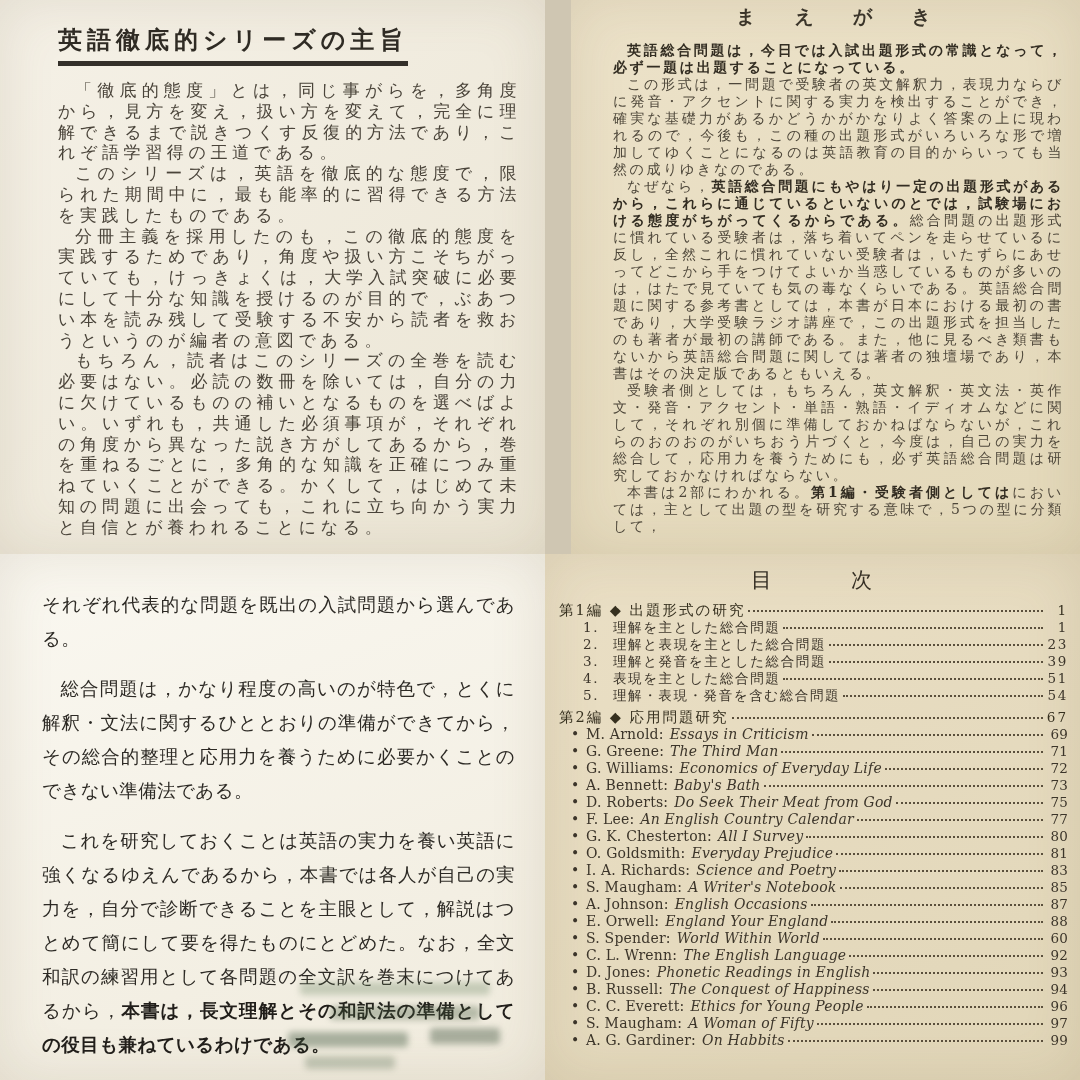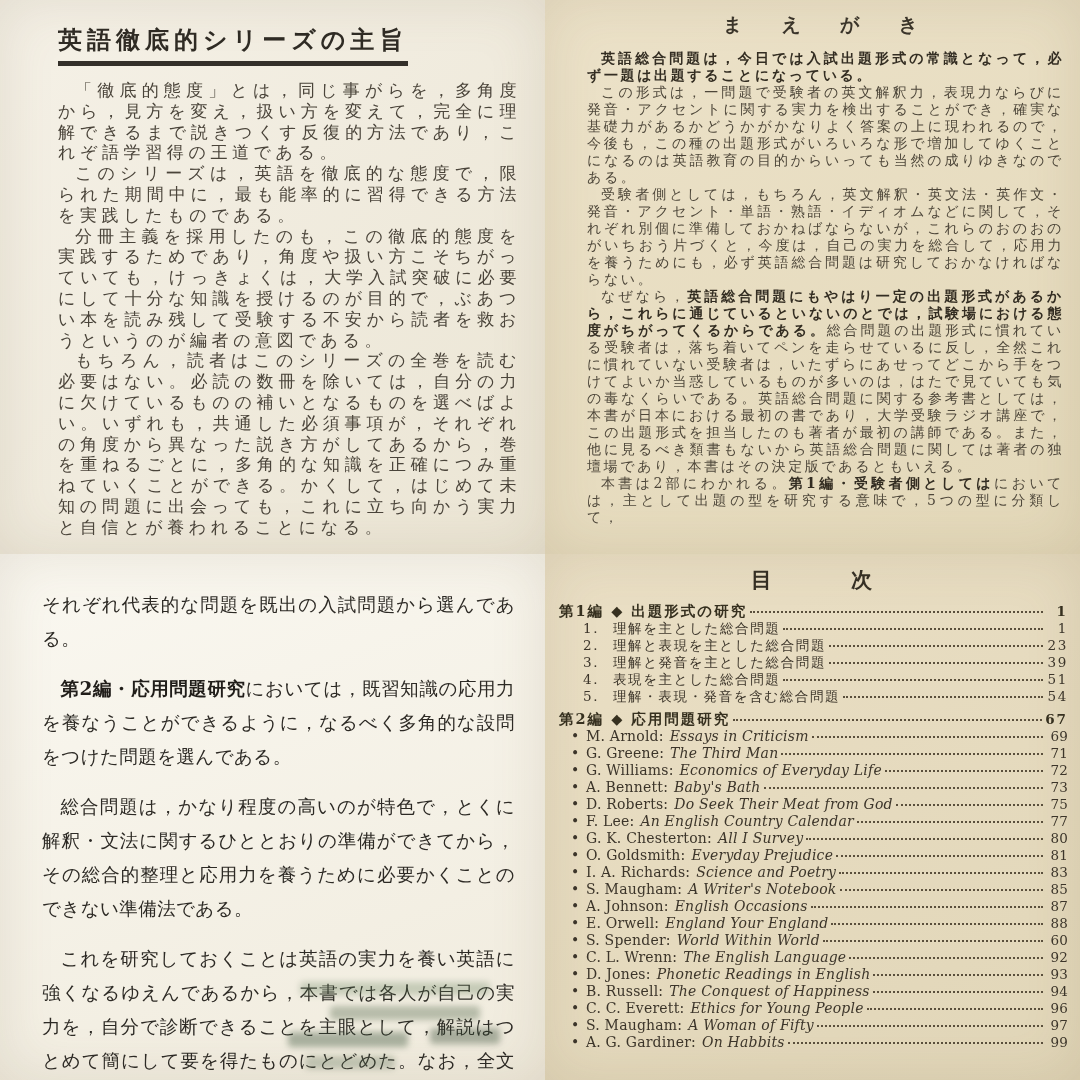--- a/index.html
+++ b/index.html
@@ -12,45 +12,45 @@
 
   
   .pg-tl{background:linear-gradient(135deg,#f5f1e7,#ebe5d4);padding:24px 24px 0 58px;}
   .tl-title{font-size:24px;font-weight:bold;color:#2f2b24;letter-spacing:5px;
             margin:0 0 14px 0;display:inline-block;border-bottom:5px solid #34302a;
             padding-bottom:5px;}
   .tl-body p{margin:0;font-size:17px;line-height:20.8px;letter-spacing:4.6px;
              color:#4a443a;text-align:justify;}
 
   
-  .pg-tr{background:linear-gradient(150deg,#ece2c9,#e3d8b9);padding:12px 16px 0 42px;}
+  .pg-tr{background:linear-gradient(150deg,#ece2c9,#e3d8b9);padding:4px 16px 0 42px;margin-left:26px;}
   .tr-title{font-size:19px;font-weight:bold;color:#3b352a;text-align:center;
             letter-spacing:10px;margin:0 0 12px 0;}
   .tr-body p{margin:0;font-size:14px;line-height:17px;letter-spacing:2.6px;
              color:#4e473a;text-align:justify;}
   .tr-body .b{font-weight:bold;color:#332d22;}
 
   
   .pg-bl{background:linear-gradient(160deg,#faf8f1,#f0ebdd);padding:18px 14px 0 26px;}
   .bl-body p{margin:16px;font-size:18.5px;line-height:34px;letter-spacing:.4px;
              color:#2d2a25;text-align:justify;}
   .bl-body .b{font-weight:bold;color:#211e1a;}
   .ghost{position:absolute;filter:blur(3px);border-radius:4px;pointer-events:none;}
   .g1{left:300px;top:428px;width:190px;height:13px;background:rgba(95,125,90,.30);}
   .g2{left:330px;top:452px;width:150px;height:14px;background:rgba(70,95,65,.34);}
   .g3{left:288px;top:478px;width:120px;height:15px;background:rgba(60,85,60,.40);}
   .g4{left:430px;top:474px;width:70px;height:16px;background:rgba(50,70,50,.38);}
   .g5{left:305px;top:502px;width:90px;height:13px;background:rgba(85,110,80,.30);}
 
   
   .pg-br{background:linear-gradient(150deg,#eadfc5,#e1d6b8);padding:12px 12px 0 14px;}
-  .toc-title{font-size:21px;font-weight:bold;color:#352f24;text-align:center;
+  .toc-title{font-size:21px;font-weight:normal;color:#352f24;text-align:center;
              margin:0 0 8px 0;letter-spacing:4px;}
   .toc-row{display:flex;align-items:baseline;line-height:17px;color:#3c352a;}
-  .toc-sec{font-weight:bold;font-size:14.5px;letter-spacing:2px;margin-top:5px;color:#36301f;}
+  .toc-sec{font-weight:normal;font-size:14.5px;letter-spacing:2px;margin-top:5px;color:#36301f;}
   .toc-item{font-size:13.5px;letter-spacing:1.6px;padding-left:24px;}
   .toc-item .num{flex:none;width:30px;}
   .toc-en{font-size:14px;padding-left:12px;letter-spacing:.2px;}
   .toc-en .bullet{flex:none;width:15px;}
   .toc-en .auth{margin-right:6px;white-space:nowrap;}
   .toc-en .ttl{font-style:italic;white-space:nowrap;}
   .dots{flex:1 1 auto;min-width:10px;border-bottom:2px dotted #5a4f3c;
         margin:0 3px;transform:translateY(-3px);}
   .pgnum{flex:none;min-width:22px;text-align:right;font-size:13.5px;}
   .indent{text-indent:1em;}
@@ -68,35 +68,34 @@
       <p class="indent"><span>分冊主義を採用したのも，この徹底的態度を実践するためであり，角度や扱い方こそちがっていても，けっきょくは，大学入試突破に必要にして十分な知識を授けるのが目的で，ぶあつい本を読み残して受験する不安から読者を救おうというのが編者の意図である。</span></p>
       <p class="indent"><span>もちろん，読者はこのシリーズの全巻を読む必要はない。必読の数冊を除いては，自分の力に欠けているものの補いとなるものを選べばよい。いずれも，共通した必須事項が，それぞれの角度から異なった説き方がしてあるから，巻を重ねるごとに，多角的な知識を正確につみ重ねていくことができる。かくして，はじめて未知の問題に出会っても，これに立ち向かう実力と自信とが養われることになる。</span></p>
     </div>
   </section>
 
   <section class="page pg-tr">
     <h2 class="tr-title">ま　え　が　き</h2>
     <div class="tr-body">
       <p class="indent"><span class="b">英語総合問題は，今日では入試出題形式の常識となって，必ず一題は出題することになっている。</span></p>
       <p class="indent"><span>この形式は，一問題で受験者の英文解釈力，表現力ならびに発音・アクセントに関する実力を検出することができ，確実な基礎力があるかどうかがかなりよく答案の上に現われるので，今後も，この種の出題形式がいろいろな形で増加してゆくことになるのは英語教育の目的からいっても当然の成りゆきなのである。</span></p>
+      <p class="indent"><span>なぜなら，</span><span class="b">英語総合問題にもやはり一定の出題形式があるから，これらに通じているといないのとでは，試験場における態度がちがってくるからである。</span><span>総合問題の出題形式に慣れている受験者は，落ち着いてペンを走らせているに反し，全然これに慣れていない受験者は，いたずらにあせってどこから手をつけてよいか当惑しているものが多いのは，はたで見ていても気の毒なくらいである。英語総合問題に関する参考書としては，本書が日本における最初の書であり，大学受験ラジオ講座で，この出題形式を担当したのも著者が最初の講師である。また，他に見るべき類書もないから英語総合問題に関しては著者の独壇場であり，本書はその決定版であるともいえる。</span></p>
       <p class="indent"><span>受験者側としては，もちろん，英文解釈・英文法・英作文・発音・アクセント・単語・熟語・イディオムなどに関して，それぞれ別個に準備しておかねばならないが，これらのおのおのがいちおう片づくと，今度は，自己の実力を総合して，応用力を養うためにも，必ず英語総合問題は研究しておかなければならない。</span></p>
-      <p class="indent"><span>なぜなら，</span><span class="b">英語総合問題にもやはり一定の出題形式があるから，これらに通じているといないのとでは，試験場における態度がちがってくるからである。</span><span>総合問題の出題形式に慣れている受験者は，落ち着いてペンを走らせているに反し，全然これに慣れていない受験者は，いたずらにあせってどこから手をつけてよいか当惑しているものが多いのは，はたで見ていても気の毒なくらいである。英語総合問題に関する参考書としては，本書が日本における最初の書であり，大学受験ラジオ講座で，この出題形式を担当したのも著者が最初の講師である。また，他に見るべき類書もないから英語総合問題に関しては著者の独壇場であり，本書はその決定版であるともいえる。</span></p>
       <p class="indent"><span>本書は2部にわかれる。</span><span class="b">第1編・受験者側としては</span><span>においては，主として出題の型を研究する意味で，5つの型に分類して，</span></p>
     </div>
   </section>
 
   <section class="page pg-bl">
     <div class="ghost g1"></div>
     <div class="ghost g2"></div>
     <div class="ghost g3"></div>
     <div class="ghost g4"></div>
     <div class="ghost g5"></div>
     <div class="bl-body">
       <p><span>それぞれ代表的な問題を既出の入試問題から選んである。</span></p>
-      <p class="indent"><span class="b">第2編・応用問題研究</span><span>においては，既習知識の応用力を養なうことができるように，なるべく多角的な設問をつけた問題を選んである。</span></p>
       <p class="indent"><span>総合問題は，かなり程度の高いのが特色で，とくに解釈・文法に関するひととおりの準備ができてから，その総合的整理と応用力を養うために必要かくことのできない準備法である。</span></p>
       <p class="indent"><span>これを研究しておくことは英語の実力を養い英語に強くなるゆえんであるから，本書では各人が自己の実力を，自分で診断できることを主眼として，解説はつとめて簡にして要を得たものにとどめた。なお，全文和訳の練習用として各問題の全文訳を巻末につけてあるから，</span><span class="b">本書は，長文理解とその和訳法の準備としての役目も兼ねているわけである。</span></p>
     </div>
 
   </section>
 
   <section class="page pg-br">
     <h2 class="toc-title">目　　　次</h2>
 
     <div class="toc-row toc-sec">

